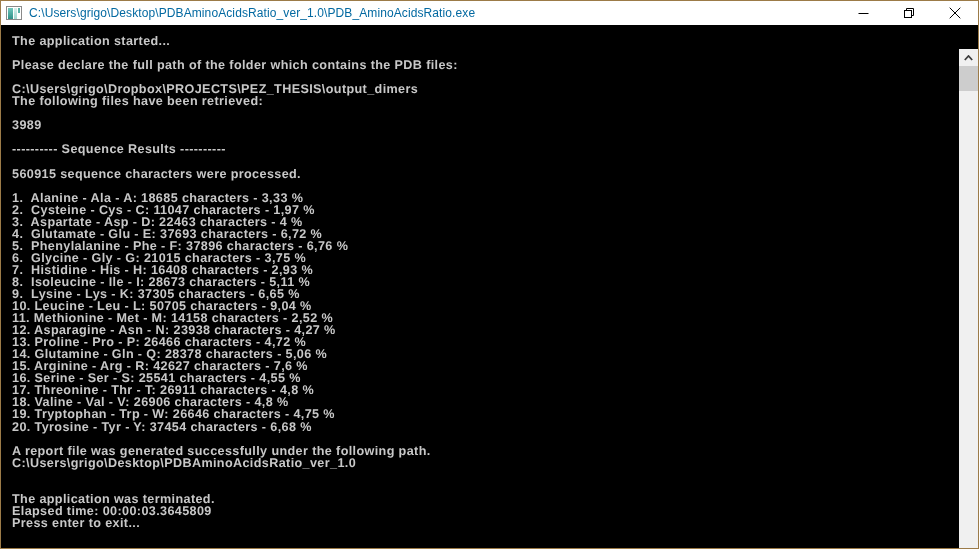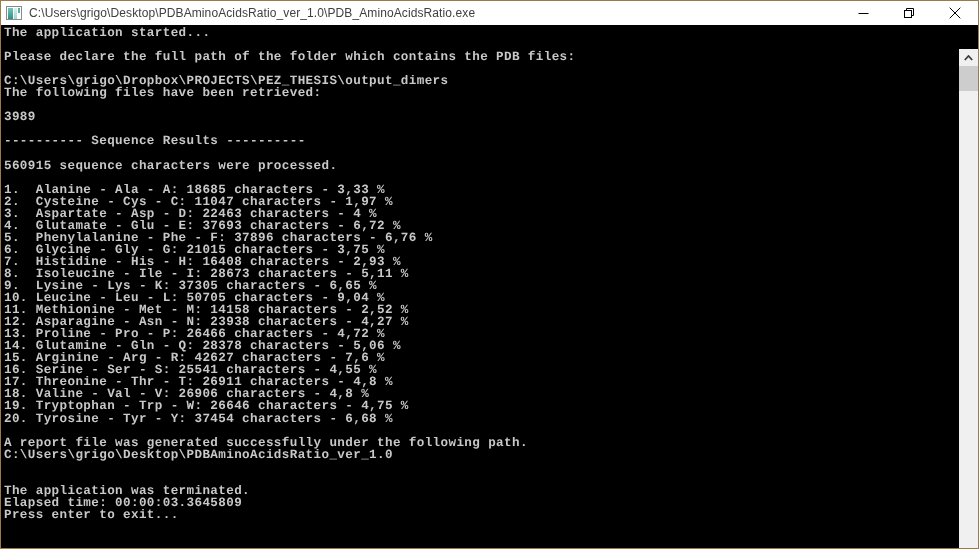--- a/index.html
+++ b/index.html
@@ -68,21 +68,21 @@
     position: absolute;
     left: 11px;
     top: 1px;
     width: 2px;
     height: 5px;
     background: #57b0a6;
   }
   .title-text {
     font-family: "Liberation Sans", sans-serif;
     font-size: 12px;
-    color: #404040;
+    color: #0369a1;
     white-space: nowrap;
     letter-spacing: 0.1px;
   }
   .win-controls {
     margin-left: auto;
     display: flex;
     height: 24px;
     flex: 0 0 auto;
   }
   .win-btn {
@@ -102,22 +102,22 @@
     left: 0;
     right: 0;
     bottom: 0;
     background: #000000;
     overflow: hidden;
   }
   .console-text {
     position: absolute;
     left: 3px;
     top: 2px;
-    margin: 0;
-    font-family: Liberation Mono, monospace;
+    margin: 8px;
+    font-family: Liberation Sans, sans-serif;
     font-size: 12.6px;
     line-height: 12.05px;
     color: #c8c8c8;
     white-space: pre;
     letter-spacing: 0.38px;
     font-weight: 700;
     text-rendering: geometricPrecision;
   }
 
   

